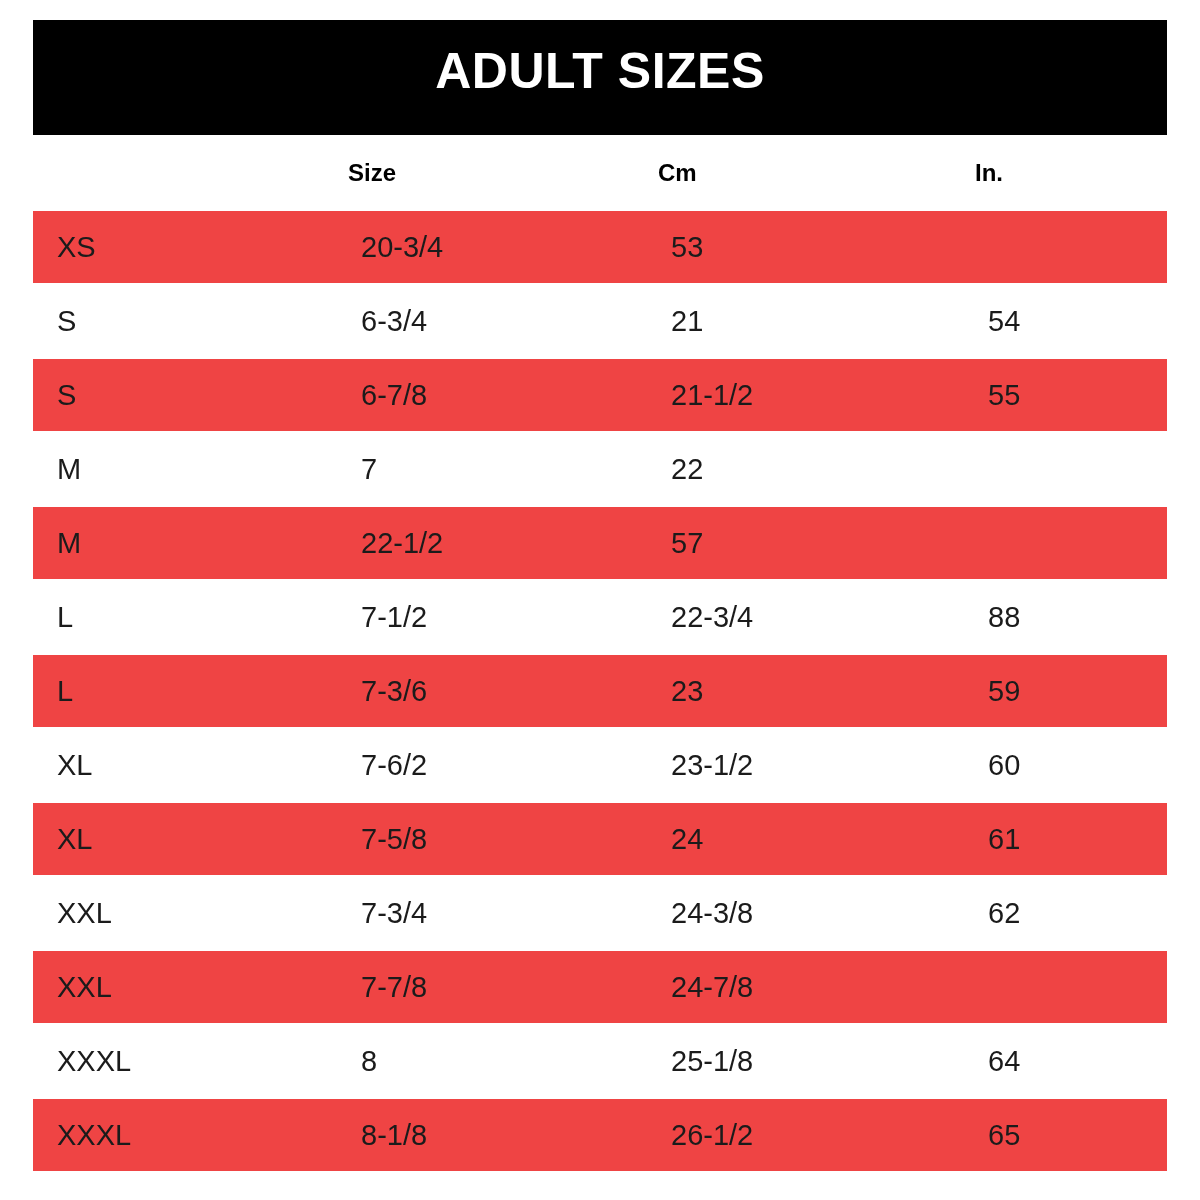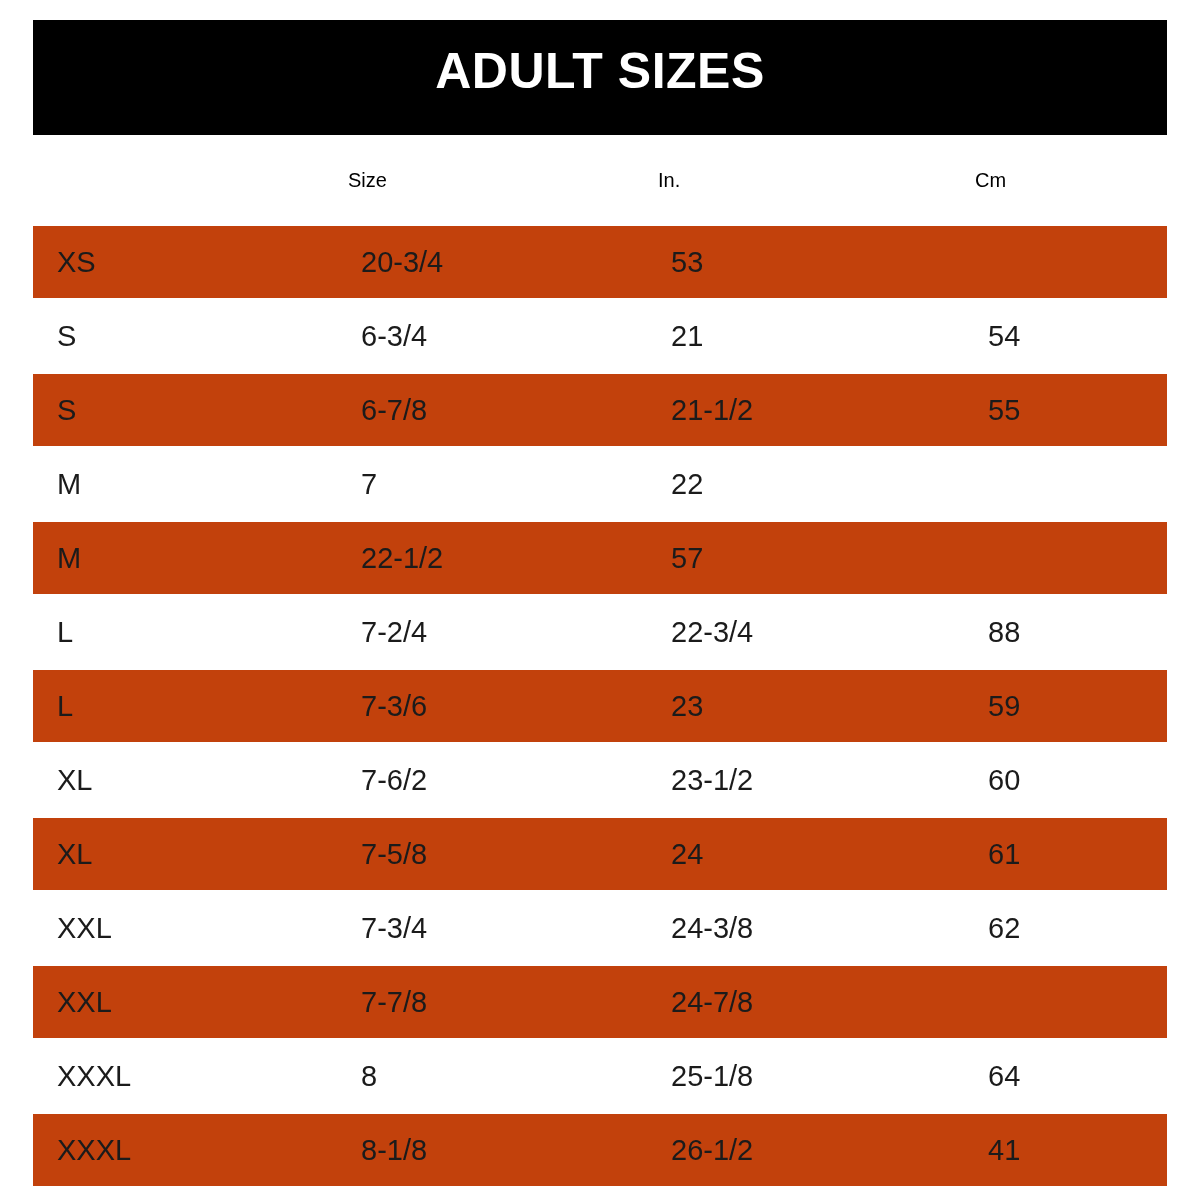--- a/index.html
+++ b/index.html
@@ -44,61 +44,61 @@
     width: 1134px;
   }
   .grid {
     display: grid;
     grid-template-columns: 304px 310px 317px 1fr;
     align-items: center;
     padding-left: 24px;
     box-sizing: border-box;
   }
   .col-headers {
-    height: 90px;
-    font-weight: normal;
-    font-size: 20px;
+    height: 75px;
+    font-weight: bold;
+    font-size: 24px;
     color: #000000;
   }
   .col-headers .hdr {
     margin-left: -13px;
   }
   .rows {
     display: flex;
     flex-direction: column;
   }
   .row {
     height: 74px;
     font-size: 29px;
     color: #1b1b1b;
   }
   .row.alt {
-    background: #c2410c;
+    background: #ef4444;
     box-shadow: inset 0 1px 0 #ffffff, inset 0 -1px 0 #ffffff;
   }
   .cell {
     white-space: nowrap;
   }
 </style>
 </head>
 <body>
 
 <div class="page">
 
   <header class="title-bar">
     <h1 class="title">ADULT SIZES</h1>
   </header>
 
   <div class="table-wrap">
 
     <div class="grid col-headers">
       <div class="cell"></div>
       <div class="cell hdr">Size</div>
+      <div class="cell hdr">Cm</div>
       <div class="cell hdr">In.</div>
-      <div class="cell hdr">Cm</div>
     </div>
 
     <div class="rows">
 
       <div class="grid row alt">
         <div class="cell">XS</div>
         <div class="cell">20-3/4</div>
         <div class="cell">53</div>
       </div>
 
@@ -123,21 +123,21 @@
       </div>
 
       <div class="grid row alt">
         <div class="cell">M</div>
         <div class="cell">22-1/2</div>
         <div class="cell">57</div>
       </div>
 
       <div class="grid row">
         <div class="cell">L</div>
-        <div class="cell">7-2/4</div>
+        <div class="cell">7-1/2</div>
         <div class="cell">22-3/4</div>
         <div class="cell">88</div>
       </div>
 
       <div class="grid row alt">
         <div class="cell">L</div>
         <div class="cell">7-3/6</div>
         <div class="cell">23</div>
         <div class="cell">59</div>
       </div>
@@ -173,18 +173,18 @@
         <div class="cell">XXXL</div>
         <div class="cell">8</div>
         <div class="cell">25-1/8</div>
         <div class="cell">64</div>
       </div>
 
       <div class="grid row alt">
         <div class="cell">XXXL</div>
         <div class="cell">8-1/8</div>
         <div class="cell">26-1/2</div>
-        <div class="cell">41</div>
+        <div class="cell">65</div>
       </div>
 
     </div>
   </div>
 </div>
 
 </body></html>

